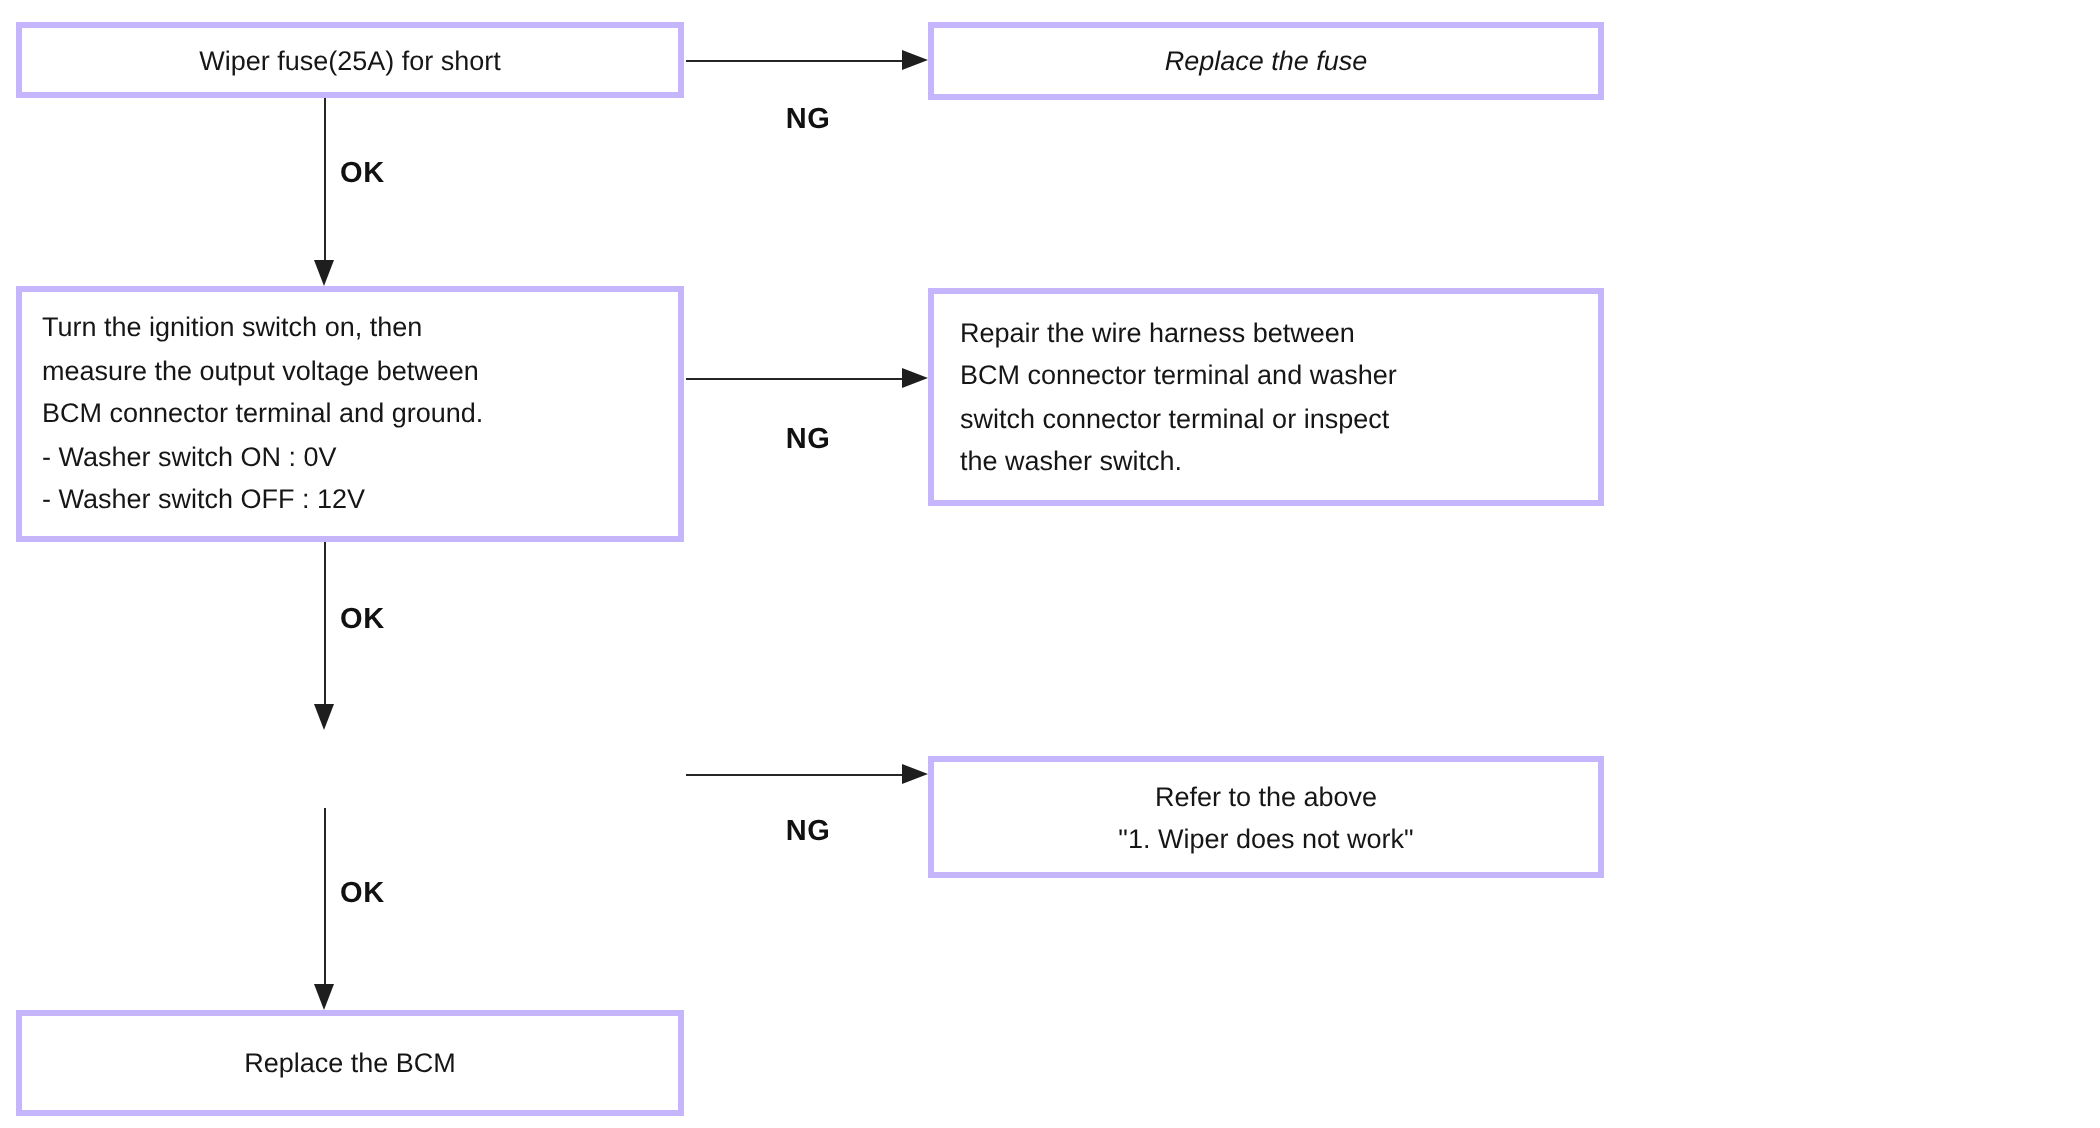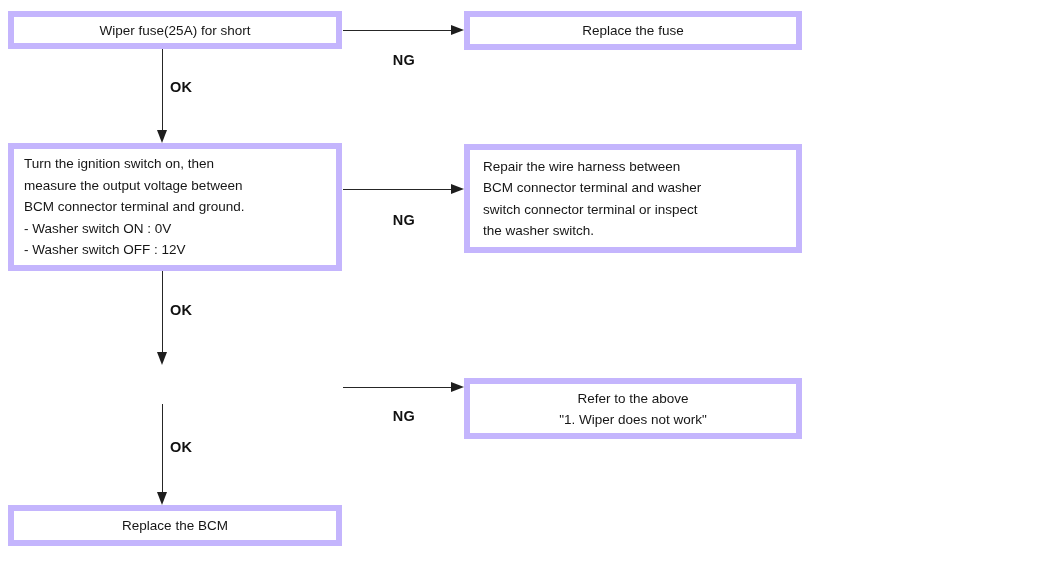--- a/index.html
+++ b/index.html
@@ -12,21 +12,21 @@
     width: 1050px;
     height: 564px;
     background: #ffffff;
     font-family: "Liberation Sans", sans-serif;
     color: #1a1a1a;
     overflow: hidden;
   }
   .box {
     position: absolute;
     box-sizing: border-box;
-    border: 6px solid #c4b5fd;
+    border: 3px solid #c4b5fd;
     background: #ffffff;
     font-size: 13.5px;
     line-height: 21px;
     display: flex;
     align-items: center;
     color: #161616;
   }
   .box .txt {
     white-space: pre-line;
   }
@@ -68,26 +68,26 @@
     position: absolute;
     font-weight: bold;
     font-size: 14.5px;
     color: #111111;
     letter-spacing: 0.3px;
   }
   .lbl.ng { width: 32px; text-align: center; margin-top: 44px; }
 
   
   #b1L { left: 8px;   top: 11px;  width: 334px; height: 38px; }
-  #b1R { left: 464px; top: 11px;  width: 338px; height: 39px; }
+  #b1R { left: 464px; top: 11px;  width: 338px; height: 39px; font-style: italic; }
   #b2L { left: 8px;   top: 143px; width: 334px; height: 128px; line-height: 21.5px; }
   #b2R { left: 464px; top: 144px; width: 338px; height: 109px; line-height: 21.5px; padding-left: 13px; }
   #b3L { left: 8px;   top: 365px; width: 334px; height: 39px; }
   #b3R { left: 464px; top: 378px; width: 338px; height: 61px; line-height: 21px; }
-  #b4  { left: 8px;   top: 505px; width: 334px; height: 41px; }
+  #b4  { left: 8px;   top: 505px; width: 334px; height: 53px; }
 
   #h1line { left: 343px; top: 30px;  width: 109px; }
   #h1head { left: 451px; top: 25px; }
   #h2line { left: 343px; top: 189px; width: 109px; }
   #h2head { left: 451px; top: 184px; }
   #h3line { left: 343px; top: 387px; width: 109px; }
   #h3head { left: 451px; top: 382px; }
 
   #v1line { left: 162px; top: 49px;  height: 83px; }
   #v1head { left: 157px; top: 130px; }

